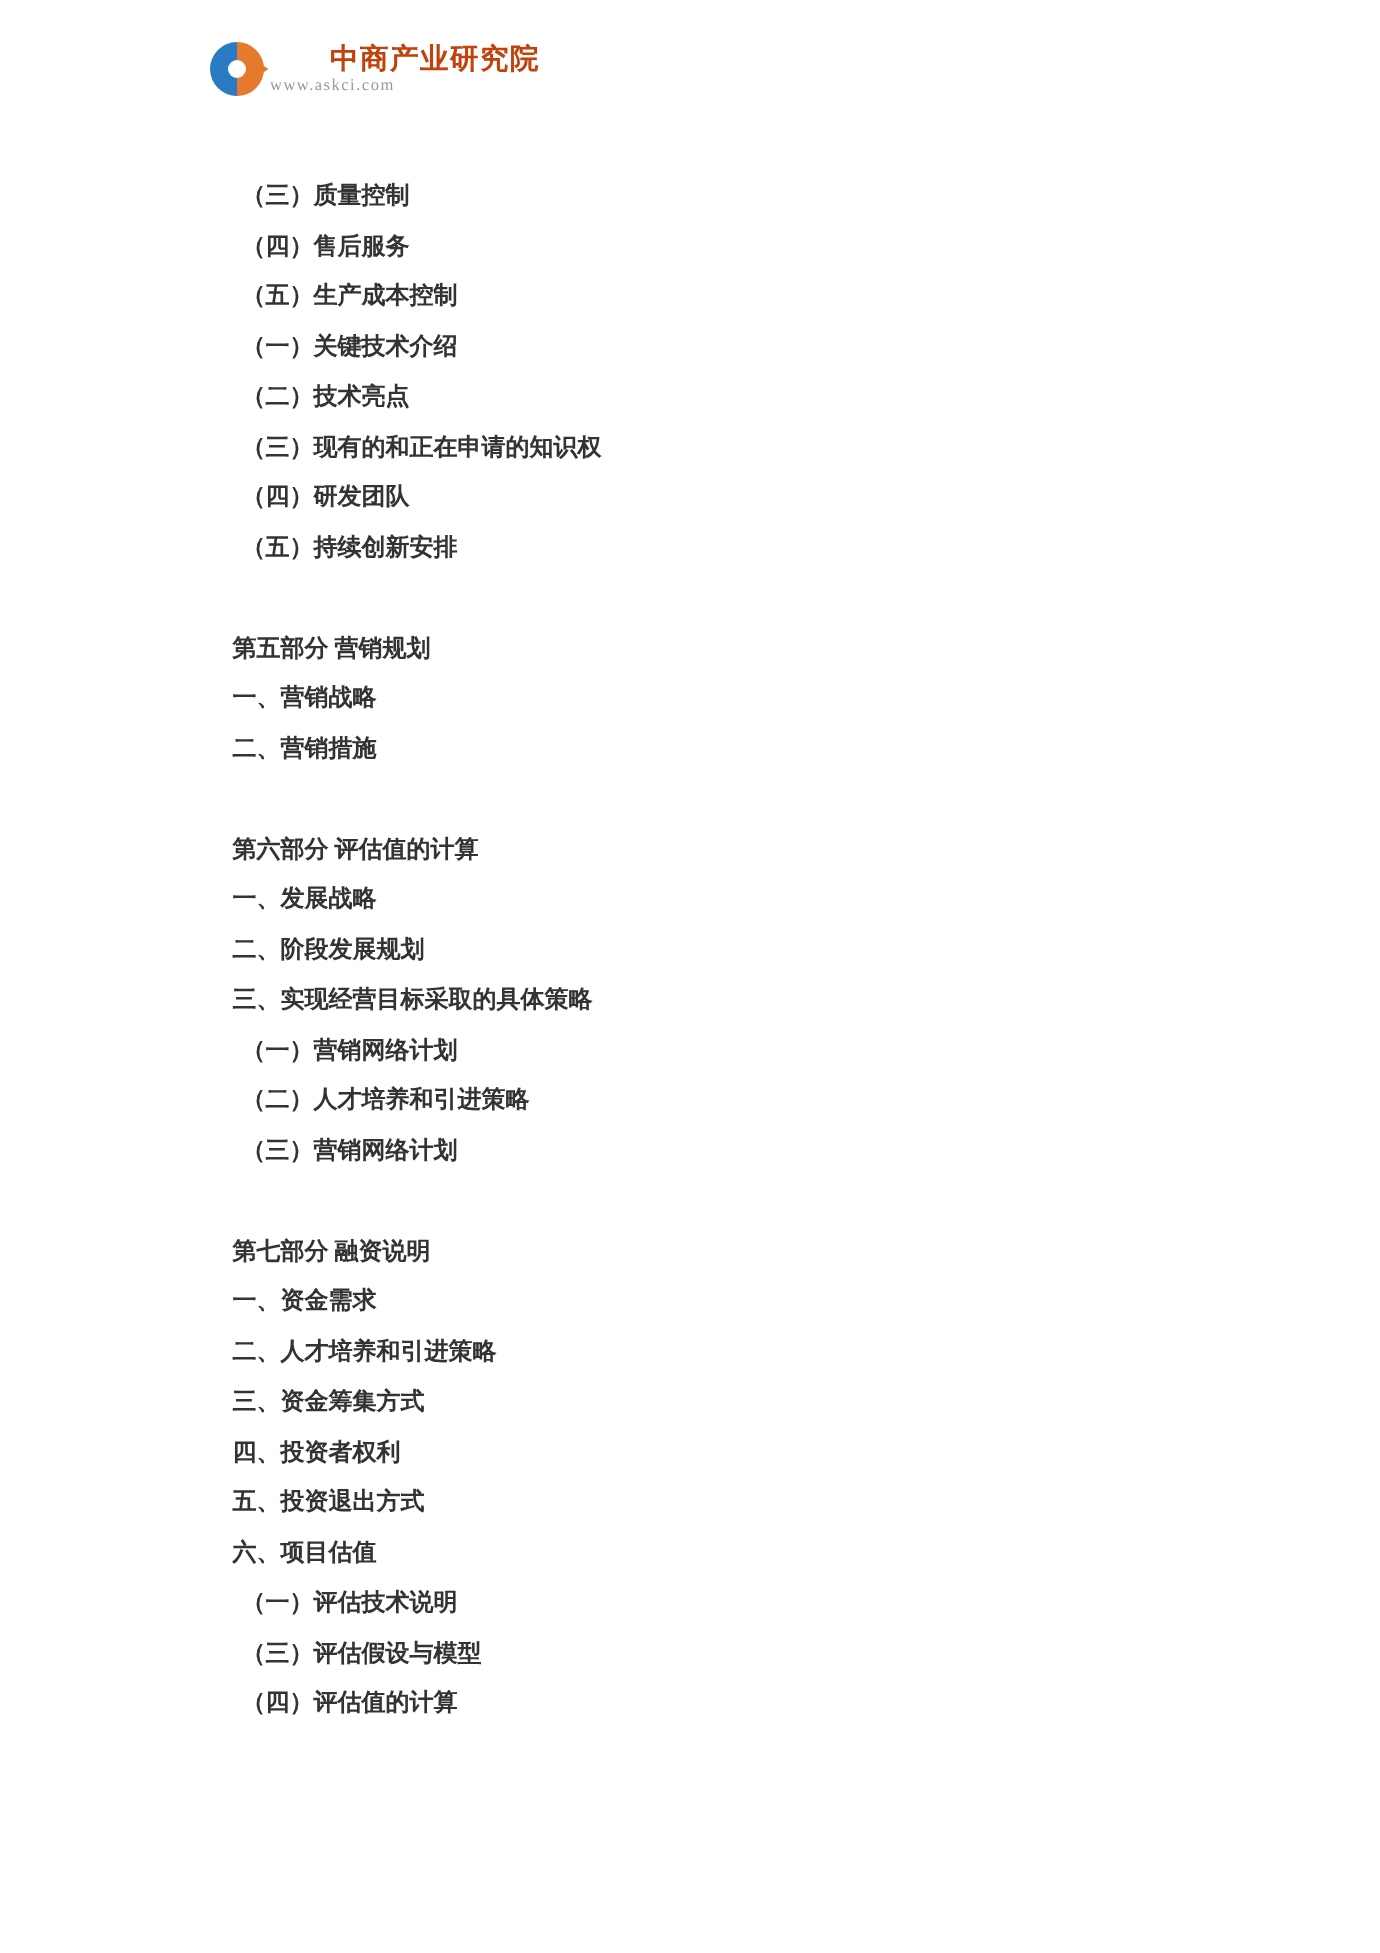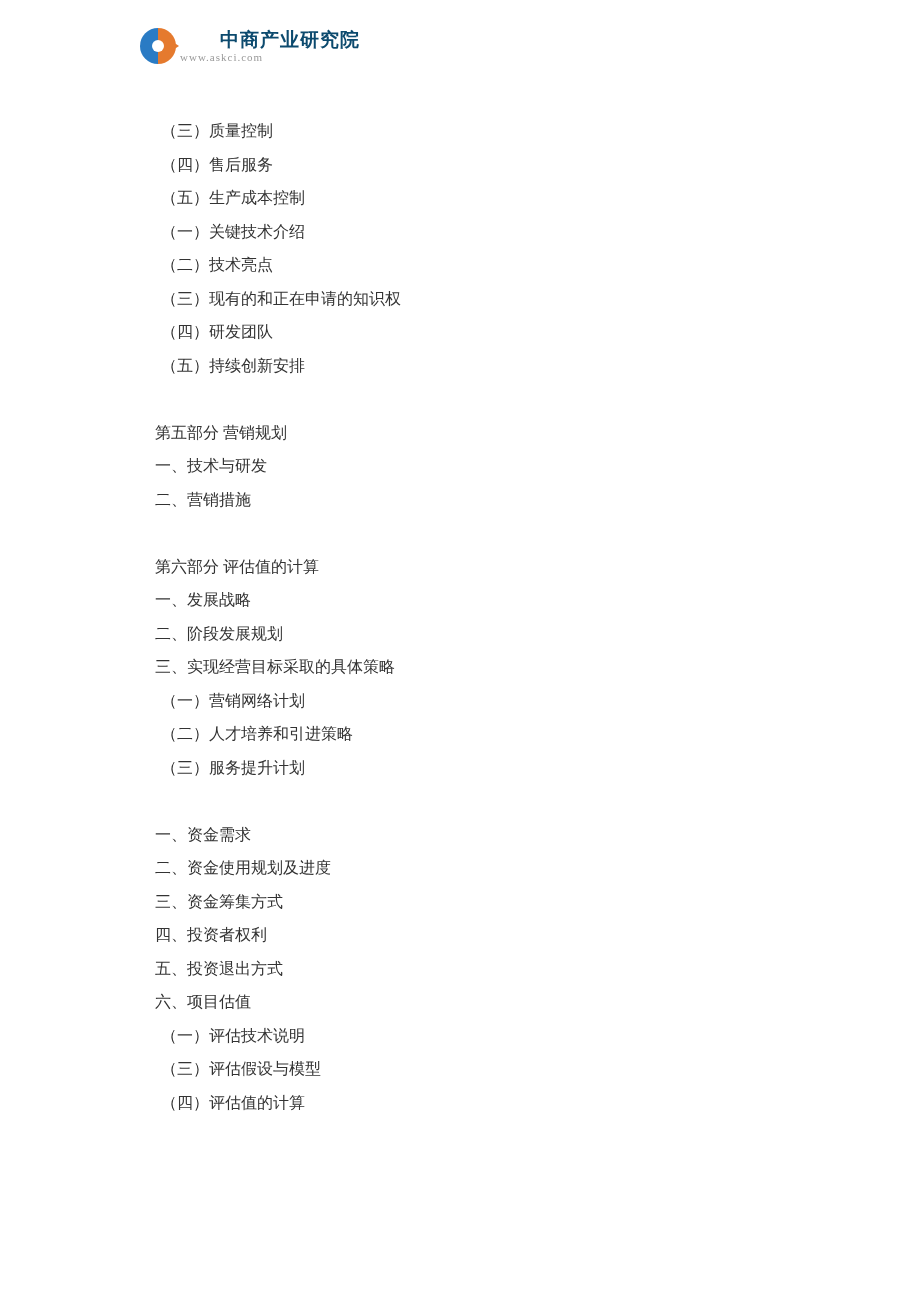--- a/index.html
+++ b/index.html
@@ -66,37 +66,38 @@
       border-radius: 50%;
     }
     .logo-text-wrap {
       display: flex;
       flex-direction: column;
     }
     .logo-title {
       font-family: "Microsoft YaHei", sans-serif;
       font-size: 19px;
       font-weight: bold;
-      color: #0c4a6e;
+      color: #c2410c;
       letter-spacing: 1px;
       line-height: 1;
       padding-left: 40px;
     }
     .logo-sub {
       font-family: Liberation Serif, serif;
       font-size: 11px;
       color: #999999;
       letter-spacing: 1px;
       margin-top: 2px;
     }
     .content {
       position: absolute;
       top: 114px;
       left: 155px;
       width: 620px;
+      font-weight: bold;
     }
     .line {
       font-size: 16px;
       color: #333333;
       line-height: 33.5px;
       white-space: nowrap;
     }
     .sub-line {
       padding-left: 6px;
     }
@@ -123,33 +124,34 @@
     <div class="line sub-line">（三）质量控制</div>
     <div class="line sub-line">（四）售后服务</div>
     <div class="line sub-line">（五）生产成本控制</div>
     <div class="line sub-line">（一）关键技术介绍</div>
     <div class="line sub-line">（二）技术亮点</div>
     <div class="line sub-line">（三）现有的和正在申请的知识权</div>
     <div class="line sub-line">（四）研发团队</div>
     <div class="line sub-line">（五）持续创新安排</div>
     <div class="section-gap"></div>
     <div class="line">第五部分  营销规划</div>
-    <div class="line">一、技术与研发</div>
+    <div class="line">一、营销战略</div>
     <div class="line">二、营销措施</div>
     <div class="section-gap"></div>
     <div class="line">第六部分  评估值的计算</div>
     <div class="line">一、发展战略</div>
     <div class="line">二、阶段发展规划</div>
     <div class="line">三、实现经营目标采取的具体策略</div>
     <div class="line sub-line">（一）营销网络计划</div>
     <div class="line sub-line">（二）人才培养和引进策略</div>
-    <div class="line sub-line">（三）服务提升计划</div>
+    <div class="line sub-line">（三）营销网络计划</div>
     <div class="section-gap"></div>
+    <div class="line">第七部分  融资说明</div>
     <div class="line">一、资金需求</div>
-    <div class="line">二、资金使用规划及进度</div>
+    <div class="line">二、人才培养和引进策略</div>
     <div class="line">三、资金筹集方式</div>
     <div class="line">四、投资者权利</div>
     <div class="line">五、投资退出方式</div>
     <div class="line">六、项目估值</div>
     <div class="line sub-line">（一）评估技术说明</div>
     <div class="line sub-line">（三）评估假设与模型</div>
     <div class="line sub-line">（四）评估值的计算</div>
   </div>
 
 </body></html>

